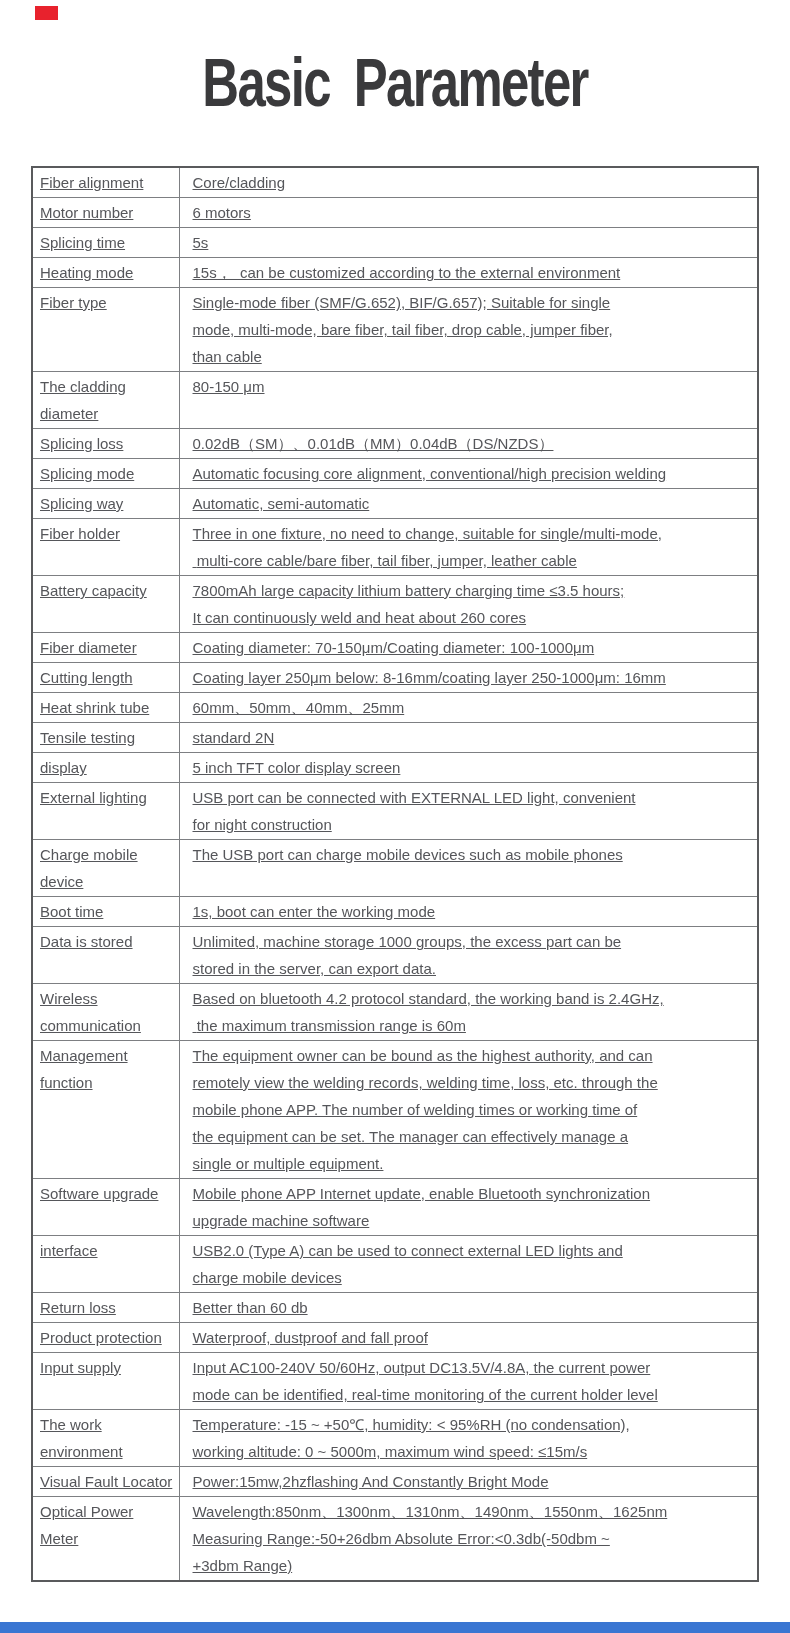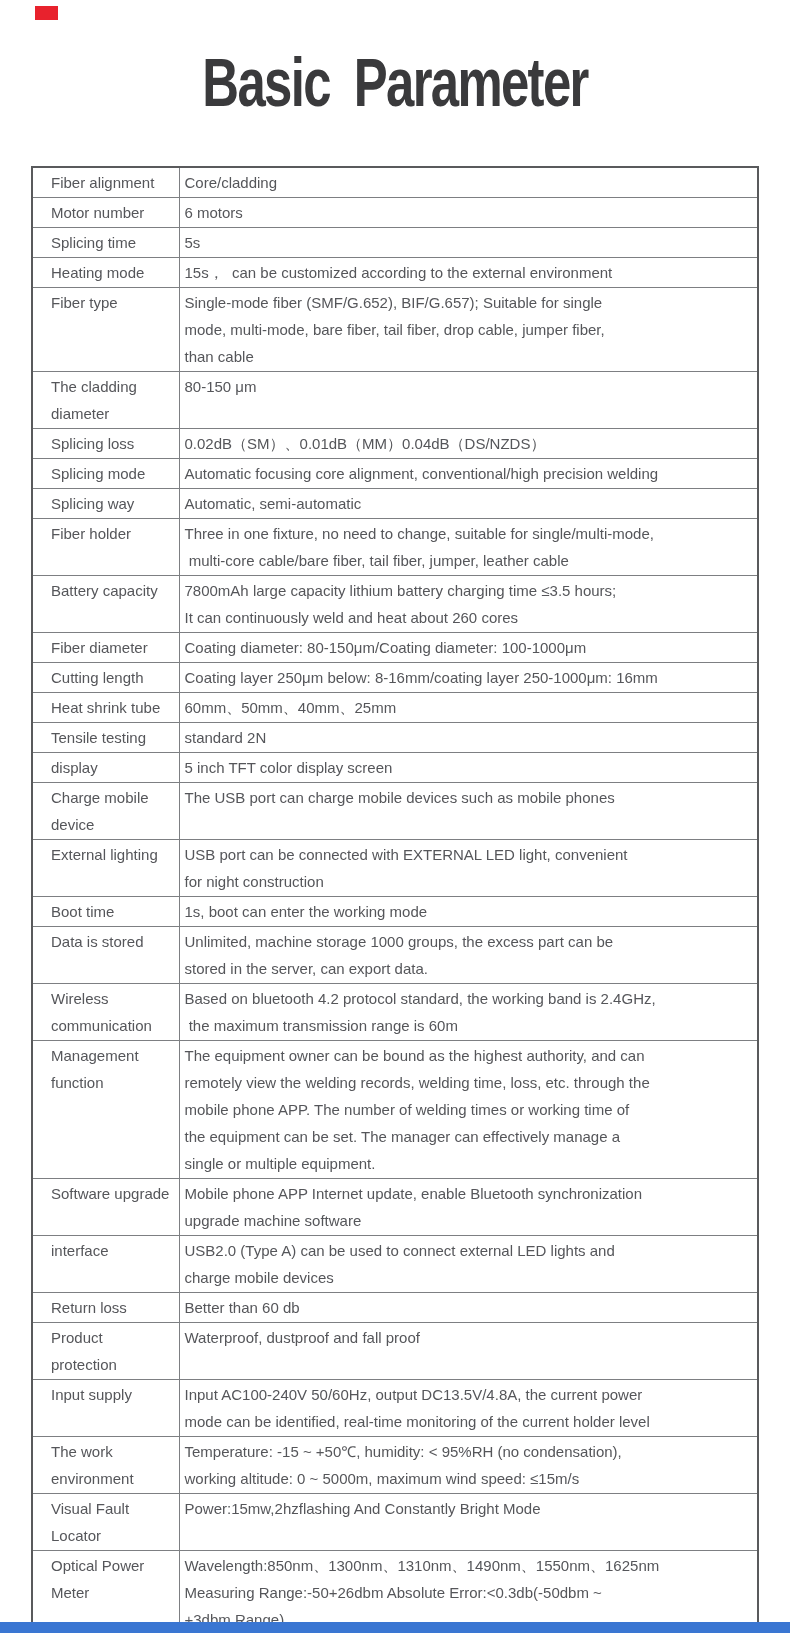--- a/index.html
+++ b/index.html
@@ -44,24 +44,26 @@
   }
   td {
     vertical-align: top;
     font-size: 15px;
     line-height: 27px;
     color: #55565a;
     padding: 1px 6px 1px 0;
   }
   td.label-cell {
     width: 147px;
-    padding-left: 18px;
+    padding-left: 7px;
+    text-decoration: underline;
   }
   td.value-cell {
-    padding-left: 5px;
+    padding-left: 13px;
+    text-decoration: underline;
   }
   .value-line { white-space: pre-wrap; }
   .footer-bar {
     position: absolute;
     left: 0; top: 1622px;
     width: 790px; height: 11px;
   }
 </style>
 </head>
 <body>
@@ -138,21 +140,21 @@
       <tr>
         <td class="label-cell">Battery capacity</td>
         <td class="value-cell">
           <div class="value-line">7800mAh large capacity lithium battery charging time ≤3.5 hours;</div>
           <div class="value-line">It can continuously weld and heat about 260 cores</div>
         </td>
       </tr>
       <tr>
         <td class="label-cell">Fiber diameter</td>
         <td class="value-cell">
-          <div class="value-line">Coating diameter: 80-150μm/Coating diameter: 100-1000μm</div>
+          <div class="value-line">Coating diameter: 70-150μm/Coating diameter: 100-1000μm</div>
         </td>
       </tr>
       <tr>
         <td class="label-cell">Cutting length</td>
         <td class="value-cell">
           <div class="value-line">Coating layer 250μm below: 8-16mm/coating layer 250-1000μm: 16mm</div>
         </td>
       </tr>
       <tr>
         <td class="label-cell">Heat shrink tube</td>
@@ -163,33 +165,33 @@
       <tr>
         <td class="label-cell">Tensile testing</td>
         <td class="value-cell">
           <div class="value-line">standard 2N</div>
         </td>
       </tr>
       <tr>
         <td class="label-cell">display</td>
         <td class="value-cell">
           <div class="value-line">5 inch TFT color display screen</div>
-        </td>
-      </tr>
-      <tr>
-        <td class="label-cell">Charge  mobile device</td>
-        <td class="value-cell">
-          <div class="value-line">The USB port can charge mobile devices such as mobile phones</div>
         </td>
       </tr>
       <tr>
         <td class="label-cell">External lighting</td>
         <td class="value-cell">
           <div class="value-line">USB port can be connected with EXTERNAL LED light, convenient</div>
           <div class="value-line">for night construction</div>
+        </td>
+      </tr>
+      <tr>
+        <td class="label-cell">Charge  mobile device</td>
+        <td class="value-cell">
+          <div class="value-line">The USB port can charge mobile devices such as mobile phones</div>
         </td>
       </tr>
       <tr>
         <td class="label-cell">Boot time</td>
         <td class="value-cell">
           <div class="value-line">1s, boot can enter the working mode</div>
         </td>
       </tr>
       <tr>
         <td class="label-cell">Data is stored</td>

